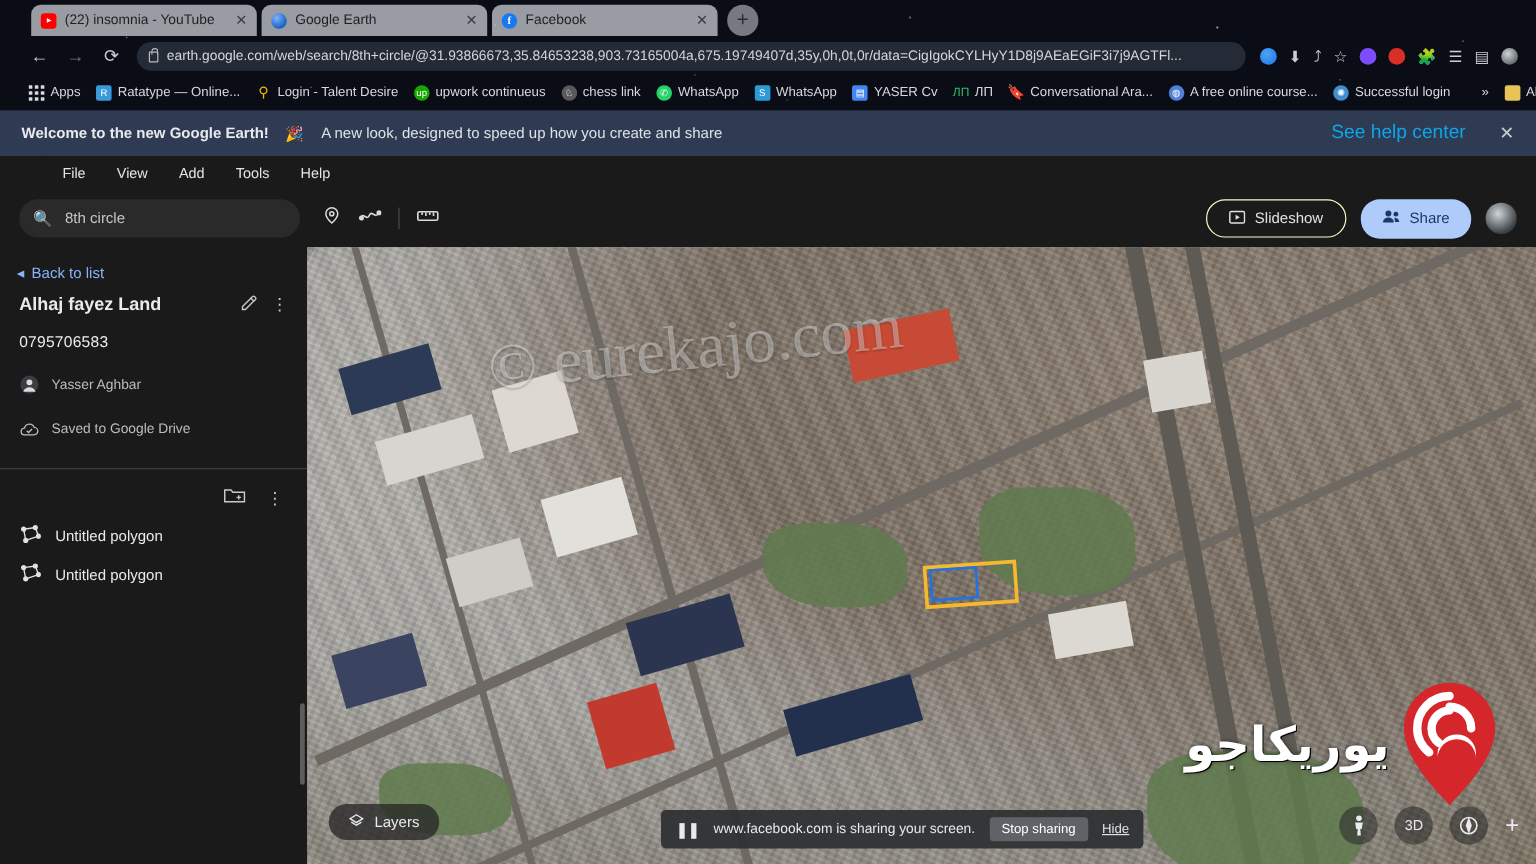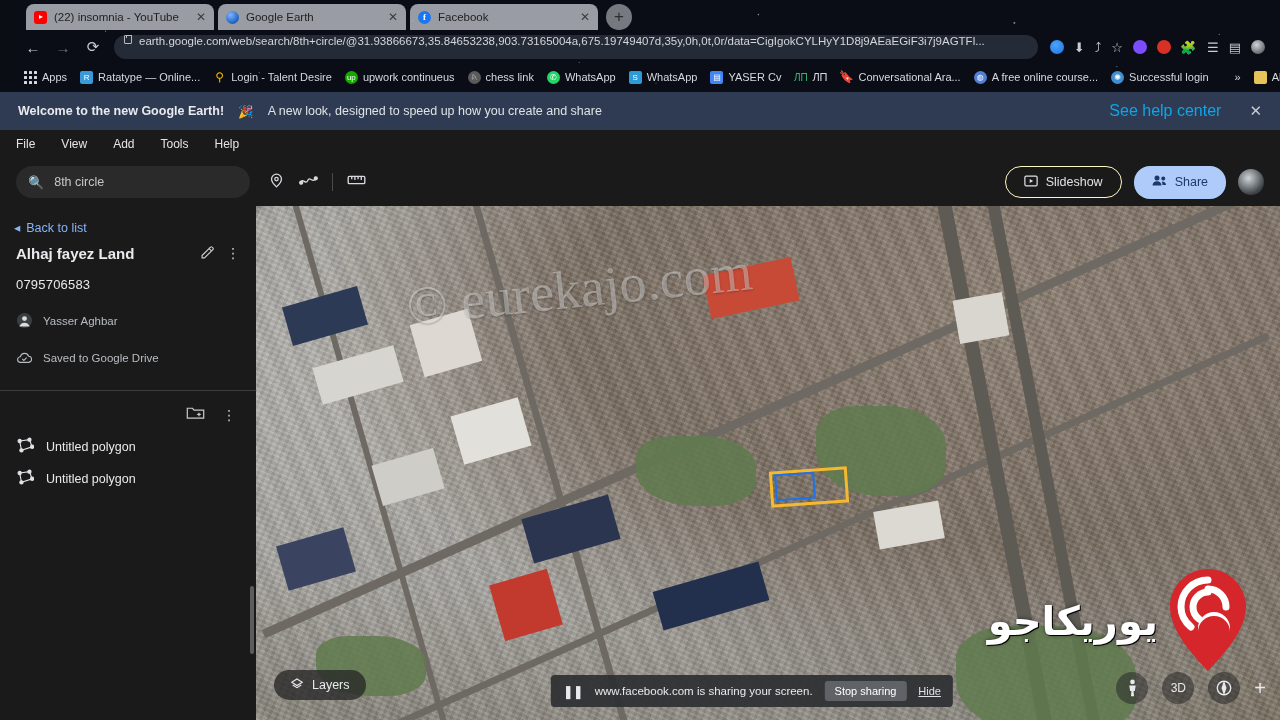--- a/index.html
+++ b/index.html
@@ -40,21 +40,21 @@
   .fav-youtube:after { content:""; border-left:4px solid #fff; border-top:2.5px solid transparent; border-bottom:2.5px solid transparent; }
   .fav-earth { background: radial-gradient(circle at 35% 30%, #7fb3ff, #1a62c4 70%); border-radius:50%; }
   .fav-fb { background:#1877f2; border-radius:50%; font-weight:bold; font-family:"Liberation Serif",serif; }
   .newtab { width: 26px; height: 26px; border-radius: 50%; background: rgba(210,212,218,.55); color:#2a2c30; display:flex; align-items:center; justify-content:center; font-size:17px; margin-left:4px; }
 
   .navbar { position: absolute; top: 32px; left: 0; width: 1280px; height: 30px; display: flex; align-items: center; padding: 0 8px; gap: 12px; }
   .nav-btn { color: #c9ccd1; font-size: 15px; width: 18px; text-align: center; }
   .nav-btn.dim { color: #6e7279; }
   .omnibox {
     flex: 1; height: 24px; border-radius: 12px; background: #242a36;
-    display: flex; padding: 0 10px; gap: 7px;
+    display: flex; align-items: center; padding: 0 10px; gap: 7px;
     color: #d3d6da; font-size: 11.5px; overflow: hidden;
   }
   .omnibox .url { white-space: nowrap; overflow: hidden; text-overflow: ellipsis; }
   .lock { width: 8px; height: 9px; border: 1.3px solid #b7bac0; border-radius: 1px; position: relative; flex:0 0 8px; }
   .lock:before { content:""; position:absolute; left:1.2px; top:-4px; width:4px; height:5px; border:1.3px solid #b7bac0; border-bottom:none; border-radius:3px 3px 0 0; }
   .nav-icons { display: flex; align-items: center; gap: 10px; }
   .nav-icons span { color:#c9ccd1; font-size: 13px; }
   .circ { width:14px;height:14px;border-radius:50%;display:inline-block; }
 
   .bookmarks { position: absolute; top: 64px; left: 0; width: 1280px; height: 26px; display: flex; align-items: center; gap: 13px; padding: 0 8px; font-size: 11px; color: #d6d9de; }
@@ -66,21 +66,21 @@
 
   
   .earth { position: absolute; top: 92px; left: 0; width: 1280px; height: 628px; background: #1a1a1a; }
   .welcome-bar { height: 38px; background: #2e3b52; display:flex; align-items:center; padding: 0 18px; color:#e8eaed; font-size:12.5px; gap:14px; }
   .welcome-bar .w-title { font-weight: bold; }
   .welcome-bar .w-sub { color:#dfe2e6; }
   .welcome-bar .w-spacer { flex:1; }
   .welcome-bar .w-link { color:#0ea5e9; font-size:16px; }
   .welcome-bar .w-close { color:#c8ccd2; font-size:15px; margin-left:14px; }
 
-  .menubar { height: 28px; background:#1a1a1a; display:flex; align-items:center; padding-left: 16px; gap: 26px; color:#e3e4e6; font-size:12px; }
+  .menubar { height: 28px; background:#1a1a1a; display:flex; align-items:center; padding-left: 16px; gap: 26px; color:#e3e4e6; font-size:12px;margin-left:36px; }
 
   .searchrow { height: 48px; background:#1a1a1a; display:flex; align-items:center; padding: 0 16px; }
   .searchbox { width: 234px; height: 32px; border-radius:16px; background:#2a2a2a; display:flex; align-items:center; gap:10px; padding: 0 12px; }
   .searchbox .q { font-size:13px; color:#9aa0a6; }
   .searchbox input { background:transparent;border:none;outline:none;color:#c4c7cb;font-size:12.5px;width:100%; font-family:"Liberation Sans",sans-serif; }
   .search-tools { display:flex; align-items:center; gap:14px; margin-left: 18px; color:#d8dade; }
   .divider-v { width:1px; height:18px; background:#4a4a4a; }
   .topright { margin-left:auto; display:flex; align-items:center; gap:12px; }
   .btn-outline { height:32px; border-radius:16px; border:1px solid #fef9c3; color:#dfe1e5; font-size:12.5px; display:flex;align-items:center;gap:8px;padding:0 18px; }
   .btn-filled { height:33px; border-radius:16px; background:#aecbfa; color:#1b3a6b; font-size:12.5px; display:flex;align-items:center;gap:8px;padding:0 18px; }

